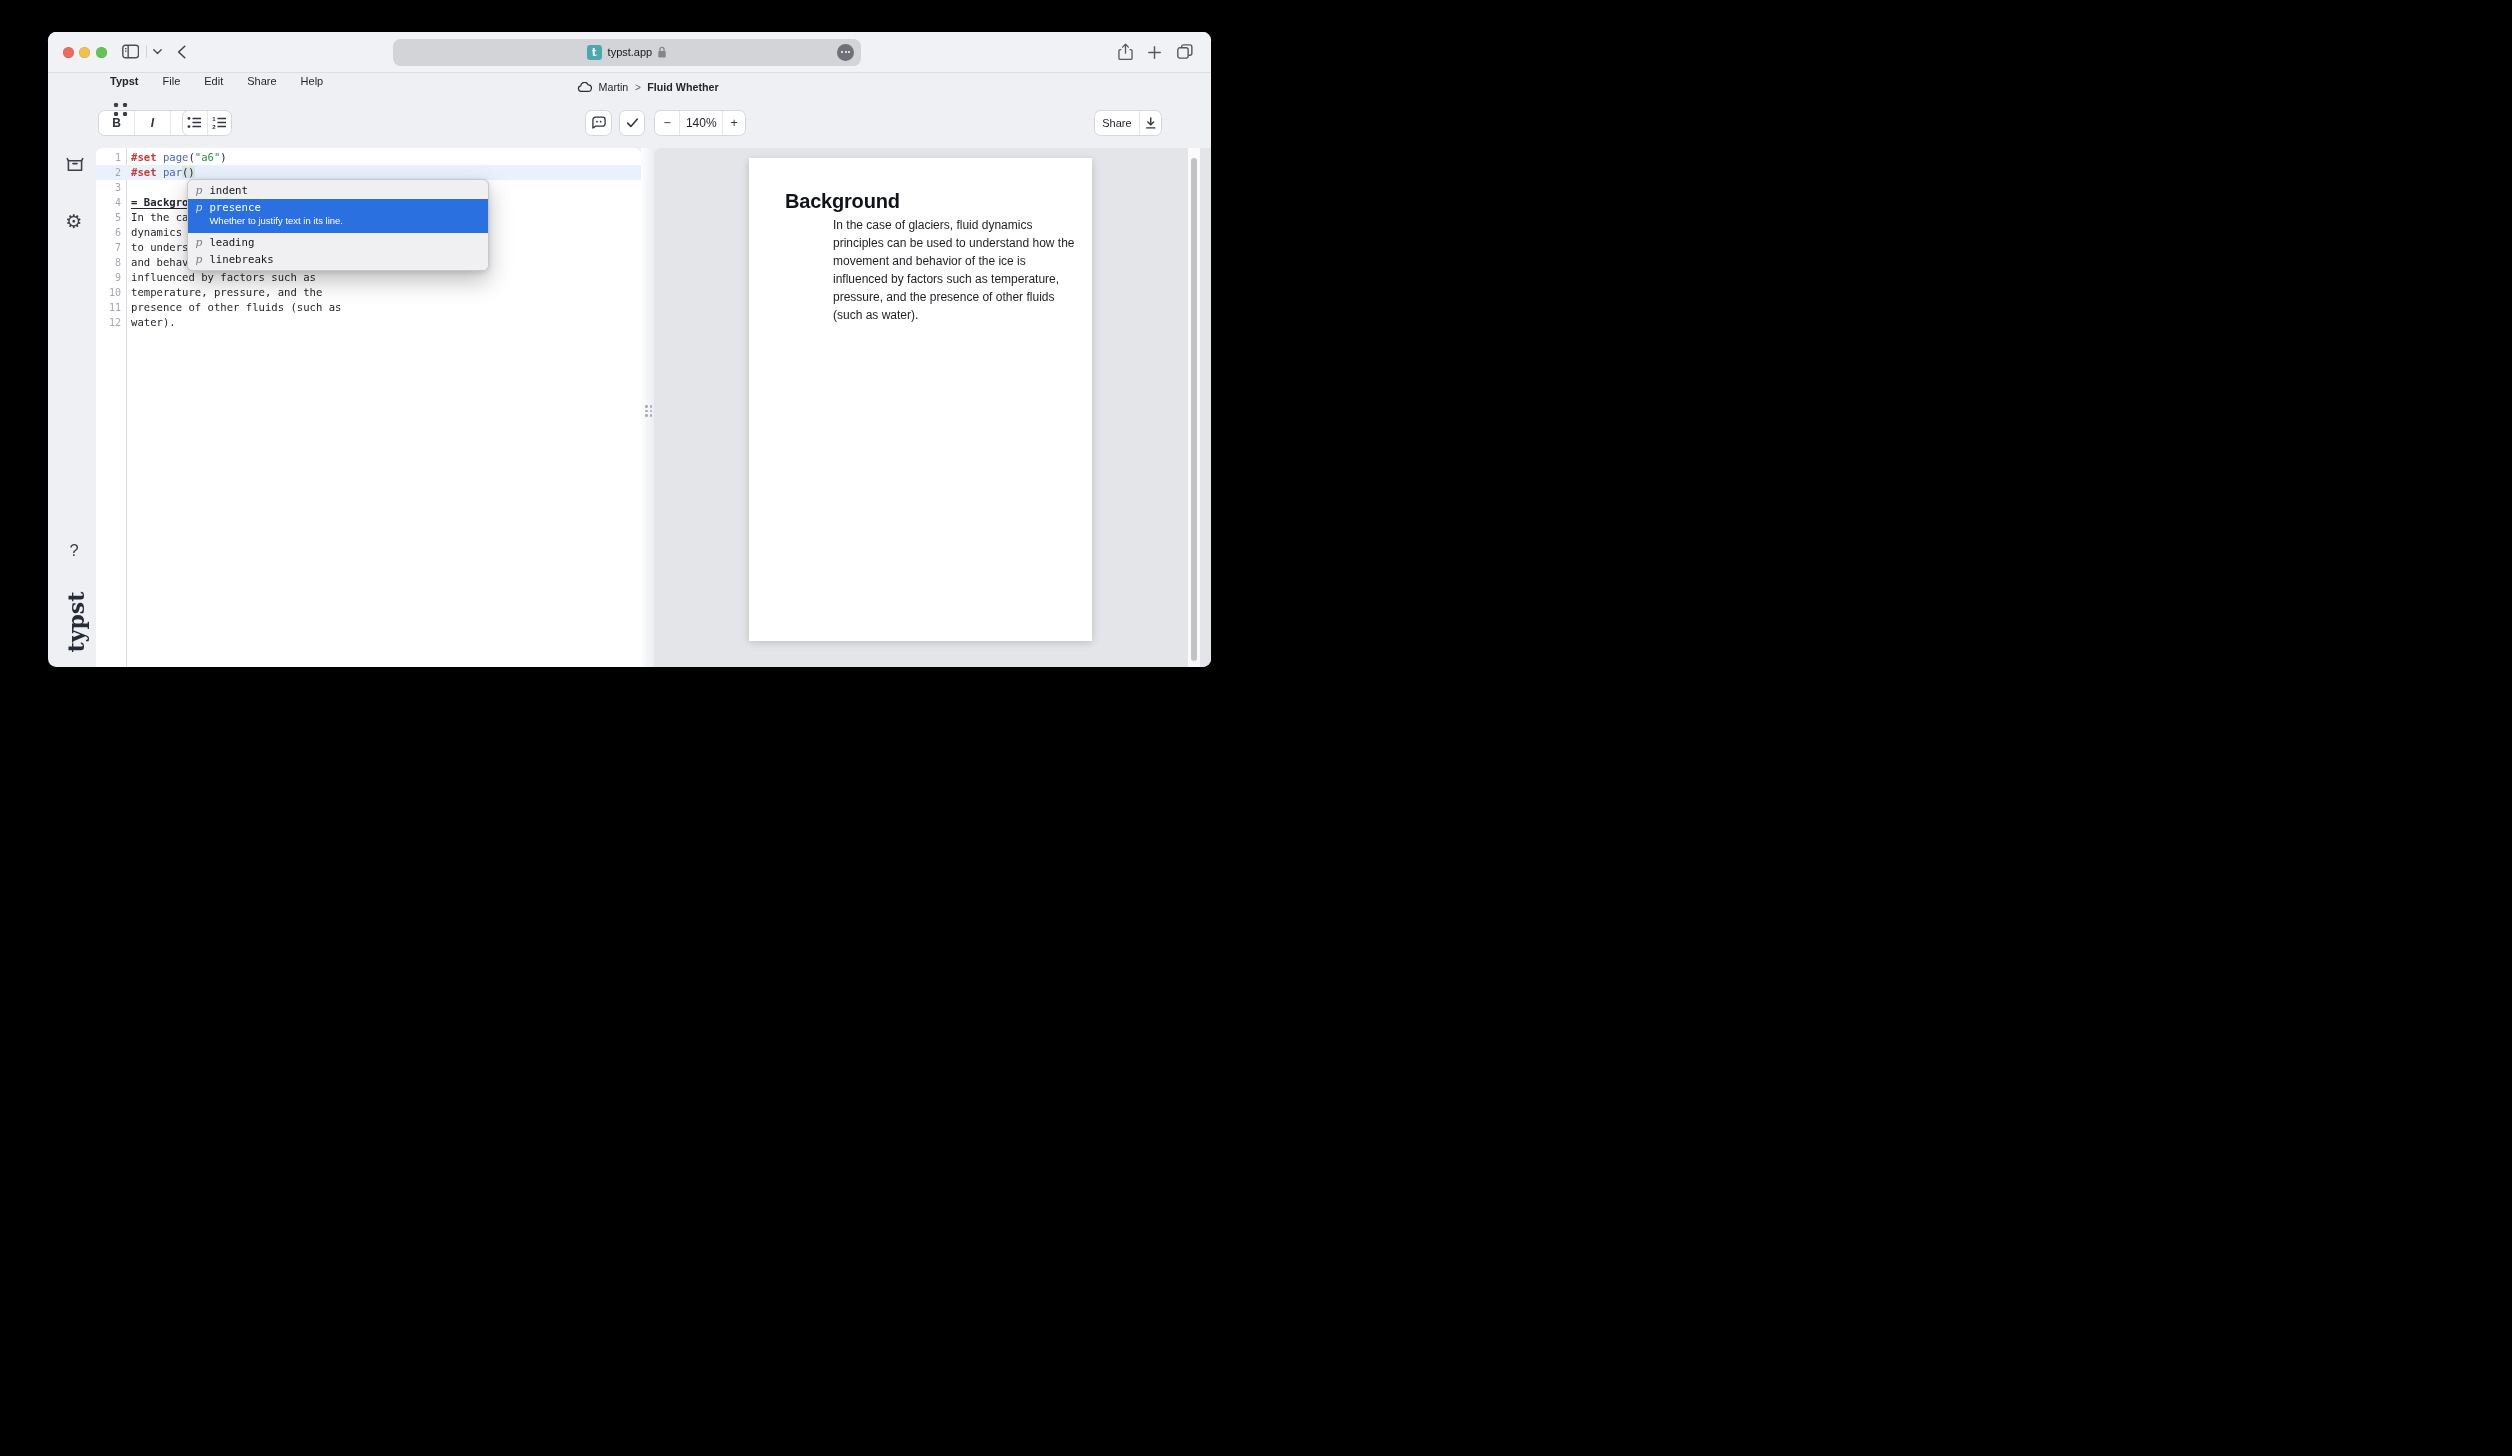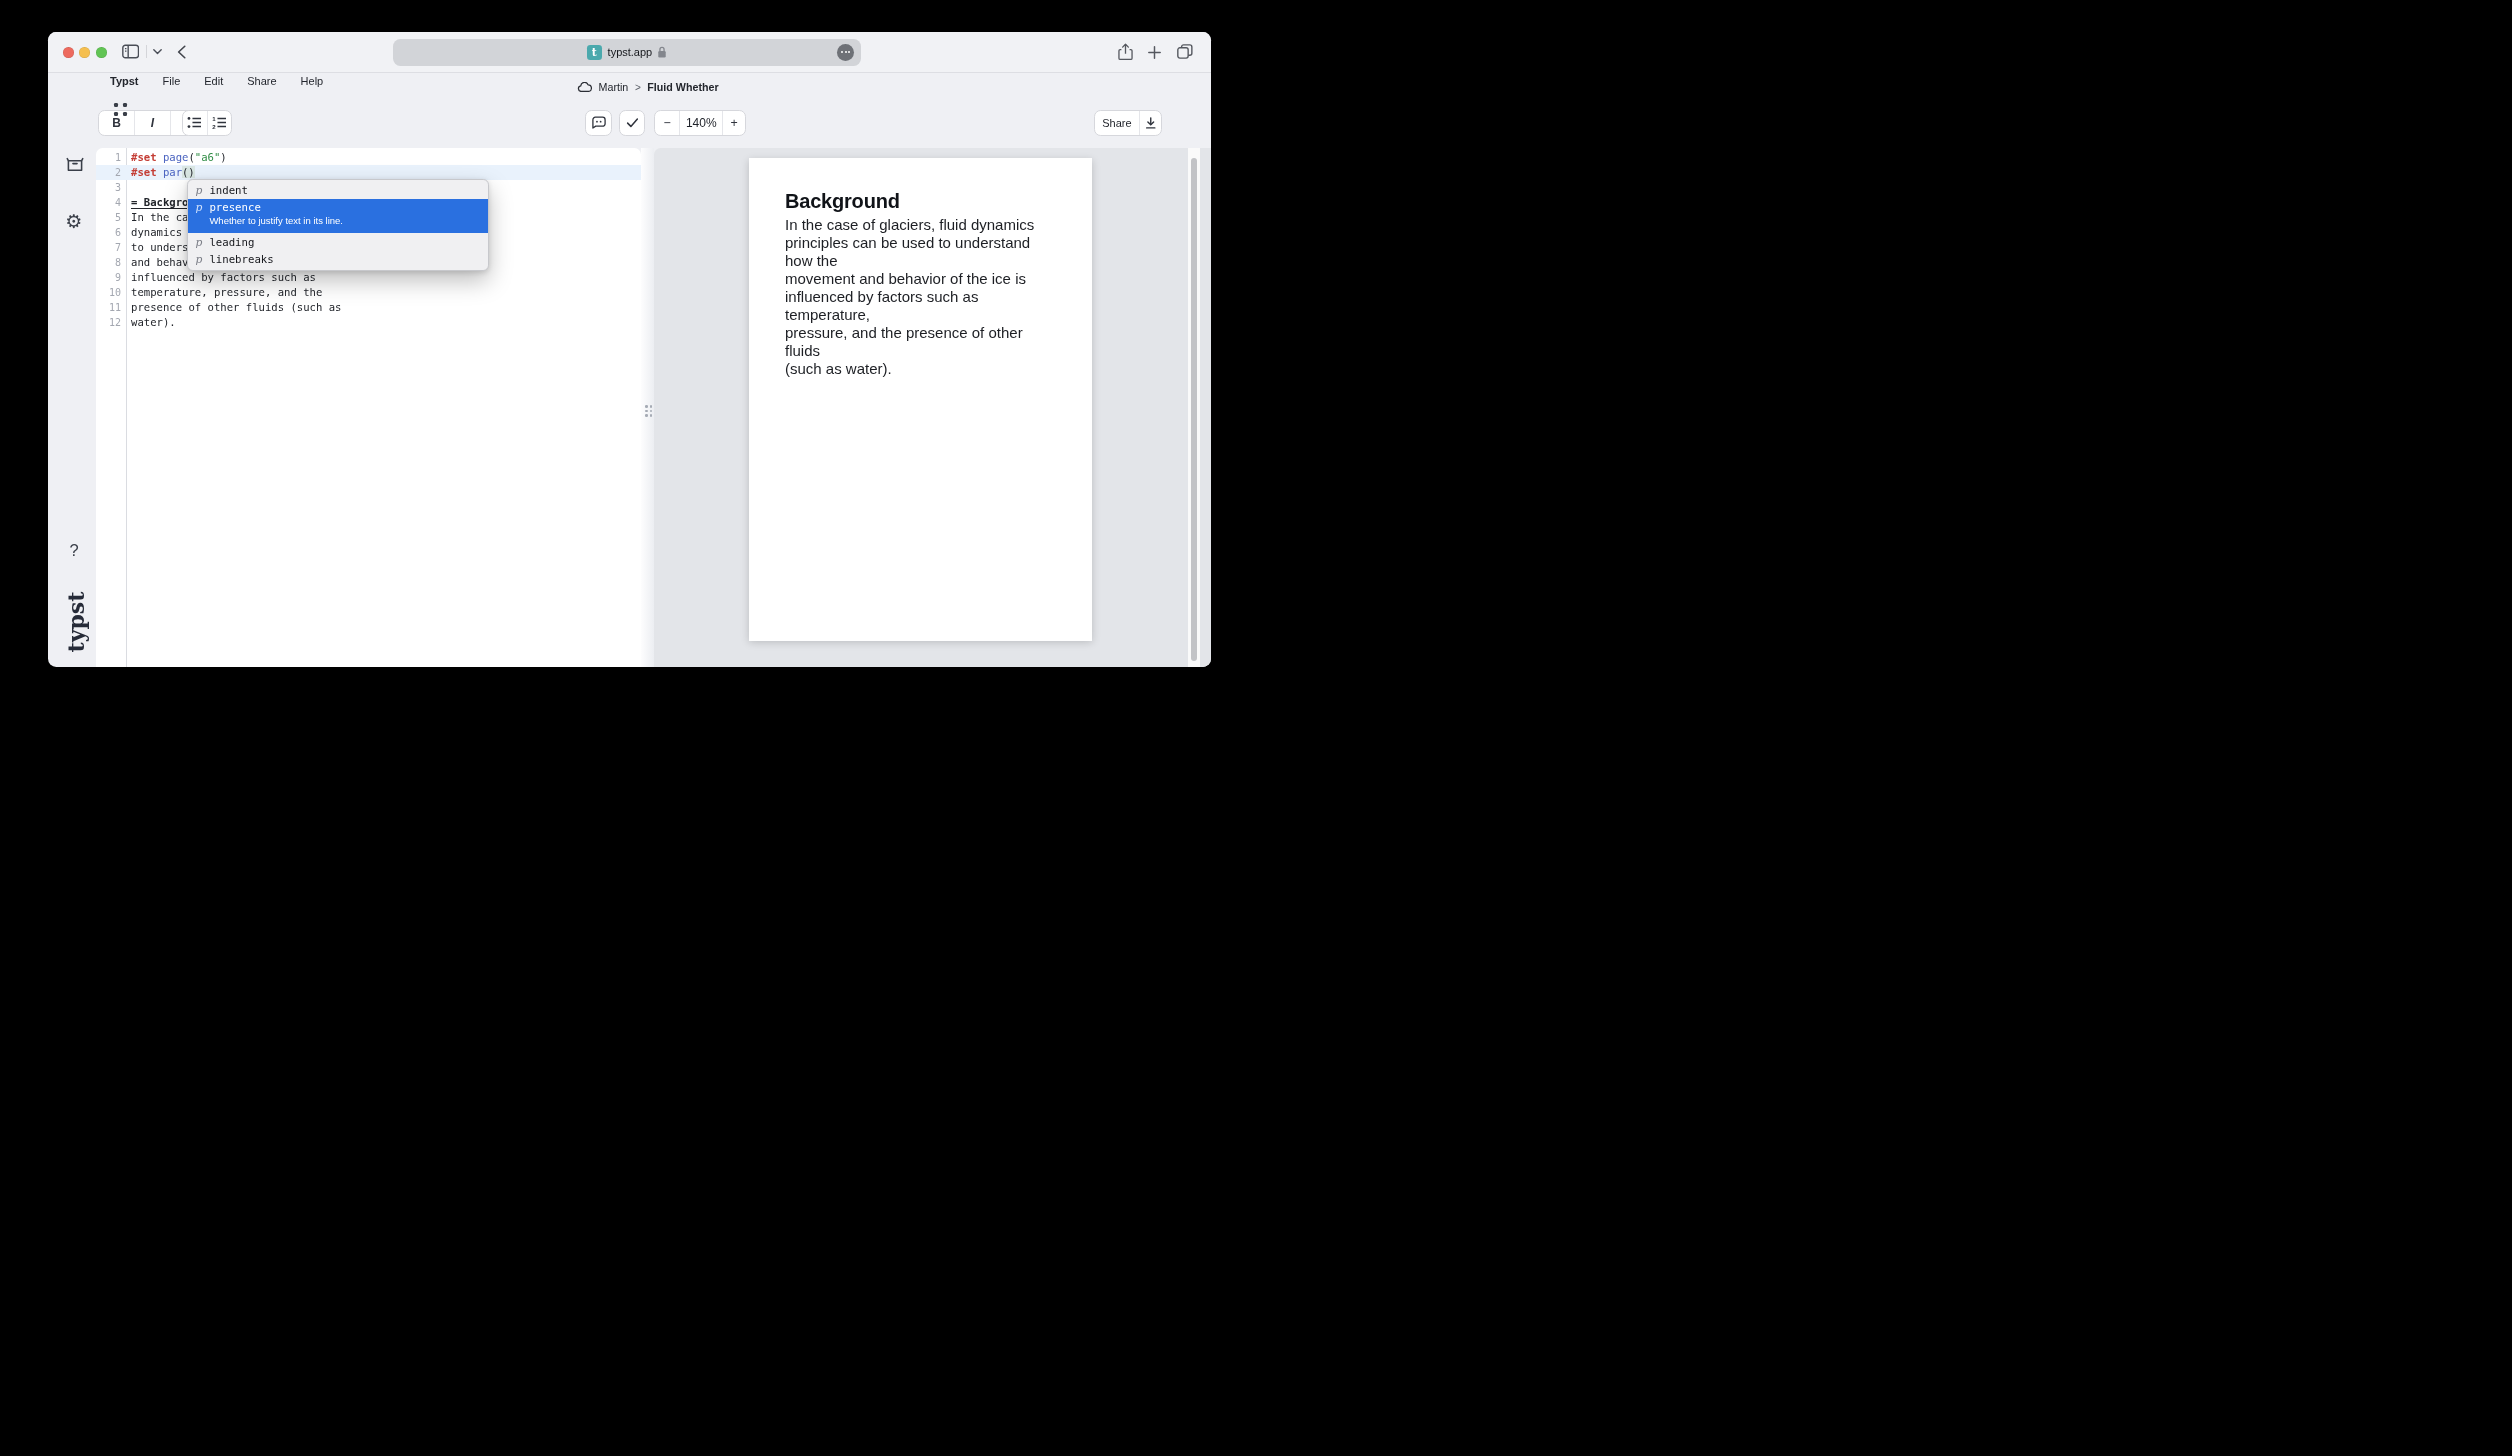--- a/index.html
+++ b/index.html
@@ -90,21 +90,21 @@
   .handle{position:absolute;left:4.1px;top:257px;display:grid;grid-template-columns:2.5px 2.5px;
           grid-gap:2.1px;}
   .handle i{width:2.5px;height:2.5px;border-radius:50%;background:#a6abb5;}
 
   
   .preview{position:absolute;left:606px;top:116px;width:557px;height:519px;background:#e3e5e9;
            border-top-left-radius:6.6px;}
   .page{position:absolute;left:95px;top:10.3px;width:343px;height:483px;background:#fff;
         box-shadow:0 1.6px 8.2px rgba(0,0,0,.18);box-sizing:border-box;padding:31px 31px 0 36px;}
   .page h1{margin:0;font-size:20px;line-height:25px;font-weight:700;color:#101318;letter-spacing:-0.2px;}
-  .page .body{margin-top:1.6px;width:275px;font-size:15px;line-height:18px;color:#1d1f24;}
+  .page .body{margin-top:1.6px;width:275px;font-size:12px;line-height:18px;color:#1d1f24;margin-left:48px;}
   .scroll-track{position:absolute;left:534px;top:0;width:11.5px;height:519px;background:#fafafa;}
   .scroll-thumb{position:absolute;left:2.5px;top:10px;width:6.6px;height:503px;border-radius:3.3px;
                 background:#c2c3c6;}
 
   svg{display:block;}
 </style>
 </head>
 <body>
 
 <div class="stage">

